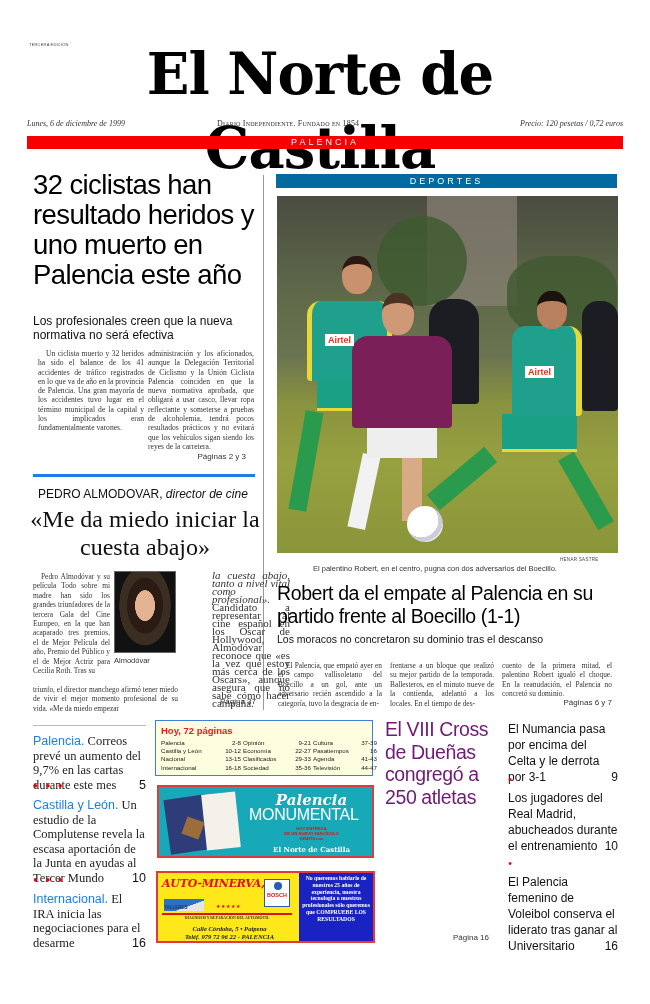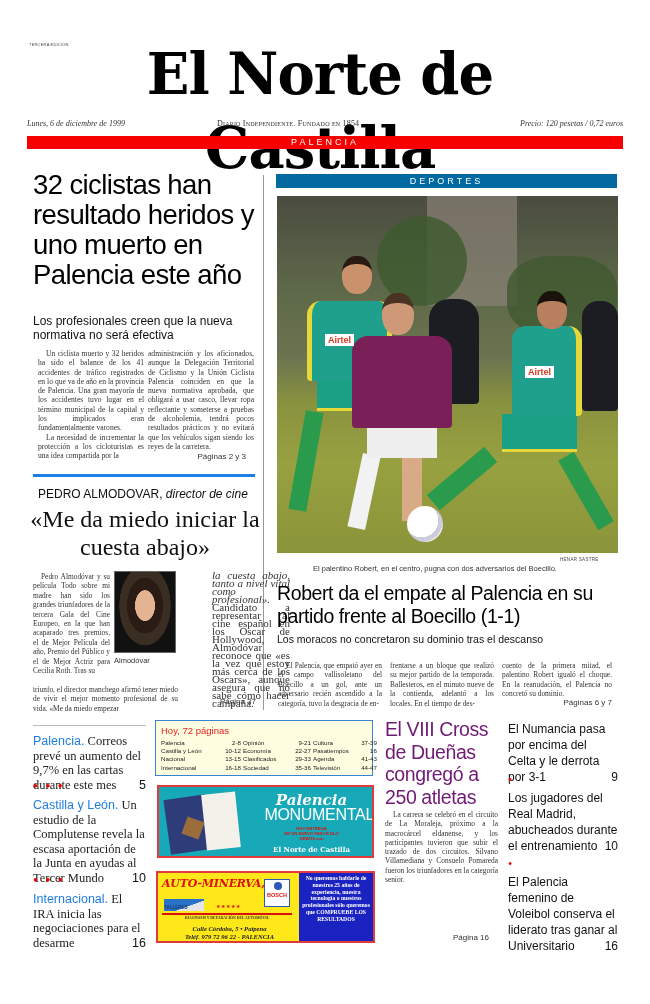--- a/index.html
+++ b/index.html
@@ -83,31 +83,31 @@
   .brief .pg { float: right; font-family: "Liberation Sans", sans-serif; color: #111; }
   .brief1 { left: 33px; top: 734px; width: 113px; }
   .brief2 { left: 33px; top: 798px; width: 113px; }
   .brief3 { left: 33px; top: 892px; width: 113px; }
   .dots { font-size: 14px; line-height: 10px; color: #e00; letter-spacing: 2px; }
   .dots1 { left: 33px; top: 782px; }
   .dots2 { left: 33px; top: 876px; }
 
   
   .index-box { left: 155px; top: 720px; width: 218px; height: 56px; background: #fffde0; border: 1px solid #3b82d6; padding: 4px 5px; font-family: "Liberation Sans", sans-serif; }
-  .index-title { color: #e51d1d; font-size: 9.5px; font-weight: normal; margin-bottom: 3px; }
+  .index-title { color: #e51d1d; font-size: 9.5px; font-weight: bold; margin-bottom: 3px; }
   .index-grid { display: grid; grid-template-columns: 58px 20px 44px 22px 42px 20px; column-gap: 2px; font-size: 6.2px; line-height: 8.2px; color: #222; }
   .index-grid .num { text-align: right; }
 
   
   .ad-monumental { left: 157px; top: 785px; width: 217px; height: 73px; background: #17a9b8; border: 2px solid #e23a3a; overflow: hidden; }
   .ad-monumental .booklet1 { position: absolute; left: 8px; top: 10px; width: 42px; height: 55px; background: #2f3c7a; transform: rotate(-8deg); }
   .ad-monumental .booklet2 { position: absolute; left: 45px; top: 6px; width: 34px; height: 56px; background: #f4f1ea; transform: rotate(-6deg); }
   .ad-monumental .booklet3 { position: absolute; left: 25px; top: 32px; width: 18px; height: 18px; background: #9a6d3b; transform: rotate(20deg); }
   .ad-mon-script { position: absolute; left: 90px; top: 4px; width: 125px; text-align: center; font-family: "DejaVu Serif", serif; font-style: italic; font-weight: bold; font-size: 15px; color: #fff; }
-  .ad-mon-big { position: absolute; left: 90px; top: 19px; width: 125px; text-align: right; font-family: "Liberation Sans", sans-serif; font-size: 16px; letter-spacing: -0.3px; color: #fff; }
+  .ad-mon-big { position: absolute; left: 90px; top: 19px; width: 125px; text-align: left; font-family: "Liberation Sans", sans-serif; font-size: 16px; letter-spacing: -0.3px; color: #fff; }
   .ad-mon-small { position: absolute; left: 95px; top: 39px; width: 115px; text-align: center; font-family: "Liberation Sans", sans-serif; font-size: 4.2px; line-height: 5.2px; color: #d11; font-weight: bold; }
   .ad-mon-brand { position: absolute; left: 95px; top: 58px; width: 115px; text-align: center; font-family: "DejaVu Serif", serif; font-weight: bold; font-size: 7px; color: #fff; }
 
   
   .ad-minerva { left: 156px; top: 871px; width: 219px; height: 72px; border: 2px solid #e23a3a; background: #ffe81a; overflow: hidden; }
   .ad-min-name { position: absolute; left: 4px; top: 4px; font-family: "DejaVu Serif", serif; font-style: italic; font-weight: bold; font-size: 11px; color: #d11; letter-spacing: -0.2px; }
   .ad-min-talleres { position: absolute; left: 6px; top: 26px; width: 40px; height: 12px; background: linear-gradient(160deg, #2a72c7 0 60%, #e5e5e5 61%); font-family: "Liberation Sans", sans-serif; font-size: 4.5px; font-weight: bold; color: #1a3c6b; padding-top: 6px; }
   .ad-min-stars { position: absolute; left: 58px; top: 30px; color: #d11; font-size: 5px; letter-spacing: 0.5px; }
   .ad-min-bosch { position: absolute; left: 106px; top: 6px; width: 26px; height: 28px; background: #fff; border: 1px solid #2a5ab6; text-align: center; font-family: "Liberation Sans", sans-serif; font-size: 5.5px; font-weight: bold; color: #d11; padding-top: 12px; }
   .ad-min-bosch .dot { position: absolute; left: 9px; top: 2px; width: 8px; height: 8px; border-radius: 50%; background: #2a5ab6; }
@@ -140,21 +140,20 @@
   <span class="date">Lunes, 6 de diciembre de 1999</span>
   <span class="tagline">Diario Independiente. Fundado en 1854</span>
   <span class="price">Precio: 120 pesetas / 0,72 euros</span>
 </div>
 <div class="abs section-bar" style="width:596px">PALENCIA</div>
 
 <div class="abs main-headline">32 ciclistas han resultado heridos y uno muerto en Palencia este año</div>
 <div class="abs main-sub">Los profesionales creen que la nueva normativa no será efectiva</div>
 <div class="abs col-text main-col1">
   <p class="p-indent">Un ciclista muerto y 32 heridos ha sido el balance de los 41 accidentes de tráfico registrados en lo que va de año en la provincia de Palencia. Una gran mayoría de los accidentes tuvo lugar en el término municipal de la capital y los implicados eran fundamentalmente varones.</p>
-  <p class="p-indent">La necesidad de incrementar la protección a los cicloturistas es una idea compartida por la</p>
 </div>
 <div class="abs col-text main-col2">
   <p>administración y los aficionados, aunque la Delegación Territorial de Ciclismo y la Unión Ciclista Palencia coinciden en que la nueva normativa aprobada, que obligará a usar casco, llevar ropa reflectante y someterse a pruebas de alcoholemia, tendrá pocos resultados prácticos y no evitará que los vehículos sigan siendo los reyes de la carretera.</p>
 </div>
 <div class="abs page-ref main-pages">Páginas 2 y 3</div>
 <div class="abs blue-rule"></div>
 
 <div class="abs vdiv"></div>
 
 <div class="abs kicker">
@@ -291,21 +290,20 @@
   <div class="ad-min-diag">DIAGNOSIS Y REPARACIÓN DEL AUTOMÓVIL</div>
   <div class="ad-min-addr">
     <div>Calle Córdoba, 5 • Paipena</div>
     <div>Teléf. 979 72 96 22 - PALENCIA</div>
   </div>
   <div class="ad-min-right">No queremos hablarle de nuestros 25 años de experiencia, nuestra tecnología o nuestros profesionales sólo queremos que COMPRUEBE LOS RESULTADOS</div>
 </div>
 
 <div class="abs cross-head">El VIII Cross de Dueñas congregó a 250 atletas</div>
 <div class="abs col-text cross-text">
-  <p class="p-indent">La carrera se celebró en el circuito de La Moraleja, próximo a la macrocárcel eldanense, y los participantes tuvieron que subir el trazado de dos circuitos. Silvano Villamediana y Consuelo Pomareda fueron los triunfadores en la categoría senior.</p>
 </div>
 <div class="abs page-ref cross-pages">Página 16</div>
 
 <div class="abs rb rb1">
   <span>El Numancia pasa por encima del Celta y le derrota por 3-1</span>
   <span class="pg">9</span>
 </div>
 <div class="abs rdot rdot1">•</div>
 <div class="abs rb rb2">
   <span>Los jugadores del Real Madrid, abucheados durante el entrenamiento</span>

